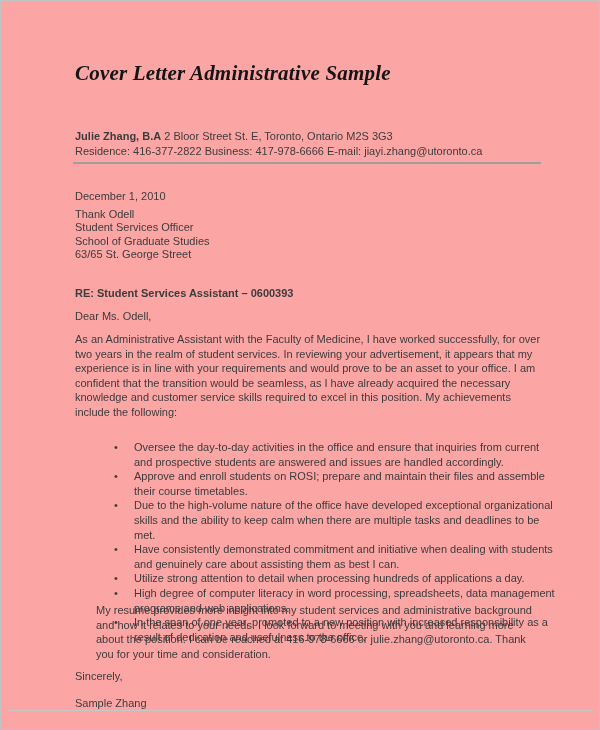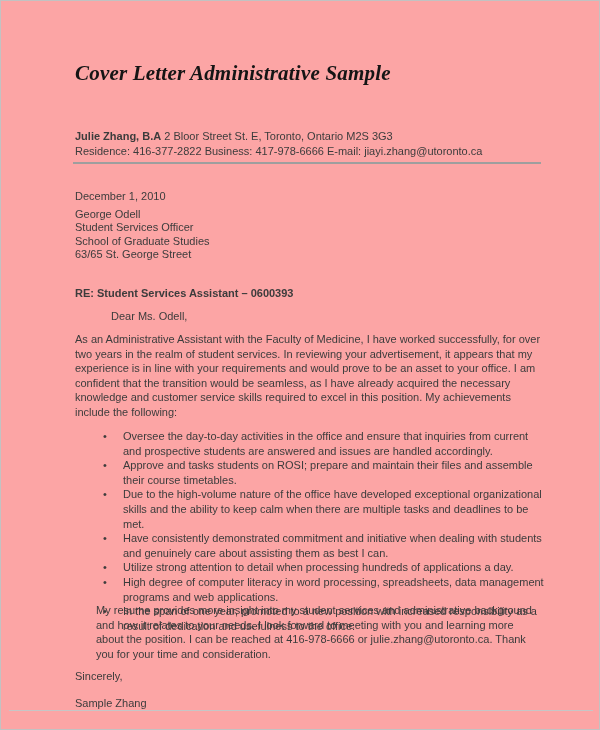--- a/index.html
+++ b/index.html
@@ -24,25 +24,25 @@
   .txt{font-size:11px;line-height:14.6px;margin:0;}
   .header-block{position:absolute;left:74px;top:128px;width:470px;}
   .b{font-weight:bold;}
   .rule-header{
     position:absolute;left:72px;top:161px;width:468px;height:2px;
     background:#9e9e9e;
   }
   .date-line{position:absolute;left:74px;top:188px;}
   .recipient-block{position:absolute;left:74px;top:207px;line-height:13.3px;}
   .re-line{position:absolute;left:74px;top:285px;font-weight:bold;}
-  .salutation{position:absolute;left:74px;top:308px;margin-left:36px;}
+  .salutation{position:absolute;left:74px;top:308px;}
   .intro{position:absolute;left:74px;top:331px;width:470px;}
   .achievements{
     position:absolute;left:97px;top:423px;width:443px;
-    margin:5px;padding:0;list-style:none;
+    margin:16px;padding:0;list-style:none;
   }
   .achievements li{
     position:relative;
     padding-left:20px;
     font-size:11px;line-height:14.6px;
   }
   .achievements li::before{
     content:"•";
     position:absolute;left:0;top:0;
     font-size:11px;color:#3c3c3c;
@@ -65,35 +65,35 @@
   <div class="header-block txt">
     <p class="txt"><span class="b">Julie Zhang, B.A</span><span> 2 Bloor Street St. E, Toronto, Ontario M2S 3G3</span></p>
     <p class="txt">Residence: 416-377-2822 Business: 417-978-6666 E-mail: jiayi.zhang@utoronto.ca</p>
   </div>
 
   <div class="rule-header"></div>
 
   <p class="txt date-line">December 1, 2010</p>
 
   <div class="recipient-block txt">
-    <div>George Odell</div>
+    <div>Thank Odell</div>
     <div>Student Services Officer</div>
     <div>School of Graduate Studies</div>
     <div>63/65 St. George Street</div>
   </div>
 
   <p class="txt re-line">RE: Student Services Assistant – 0600393</p>
 
   <p class="txt salutation">Dear Ms. Odell,</p>
 
   <p class="txt intro">As an Administrative Assistant with the Faculty of Medicine, I have worked successfully, for over two years in the realm of student services. In reviewing your advertisement, it appears that my experience is in line with your requirements and would prove to be an asset to your office. I am confident that the transition would be seamless, as I have already acquired the necessary knowledge and customer service skills required to excel in this position. My achievements include the following:</p>
 
   <ul class="achievements">
     <li>Oversee the day-to-day activities in the office and ensure that inquiries from current and prospective students are answered and issues are handled accordingly.</li>
-    <li>Approve and tasks students on ROSI; prepare and maintain their files and assemble their course timetables.</li>
+    <li>Approve and enroll students on ROSI; prepare and maintain their files and assemble their course timetables.</li>
     <li>Due to the high-volume nature of the office have developed exceptional organizational skills and the ability to keep calm when there are multiple tasks and deadlines to be met.</li>
     <li>Have consistently demonstrated commitment and initiative when dealing with students and genuinely care about assisting them as best I can.</li>
     <li>Utilize strong attention to detail when processing hundreds of applications a day.</li>
     <li>High degree of computer literacy in word processing, spreadsheets, data management programs and web applications.</li>
     <li>In the span of one year, promoted to a new position with increased responsibility as a result of dedication and usefulness to the office.</li>
   </ul>
 
   <p class="txt closing">My resume provides more insight into my student services and administrative background and how it relates to your needs. I look forward to meeting with you and learning more about the position. I can be reached at 416-978-6666 or julie.zhang@utoronto.ca. Thank you for your time and consideration.</p>
 
   <p class="txt signoff">Sincerely,</p>

